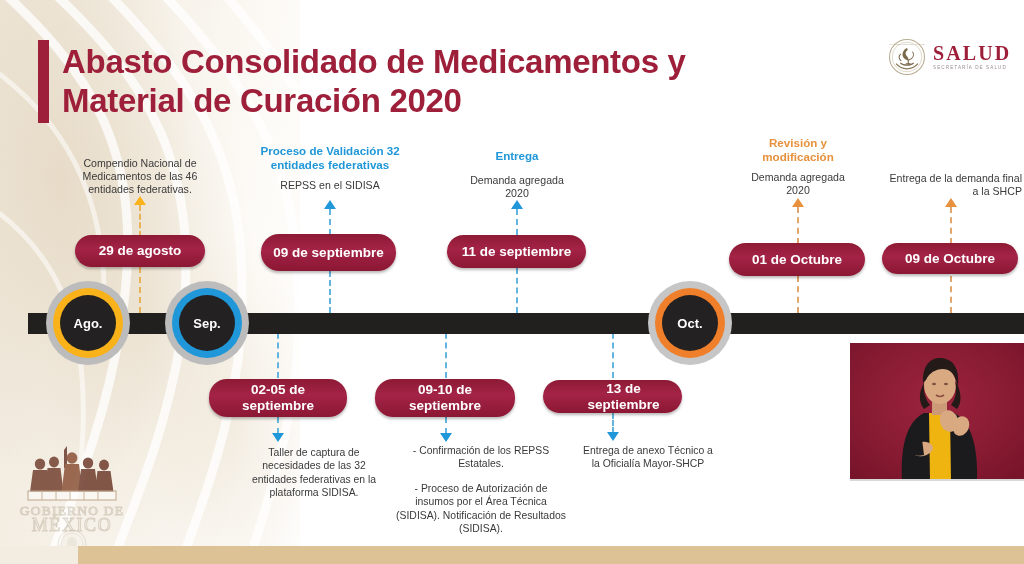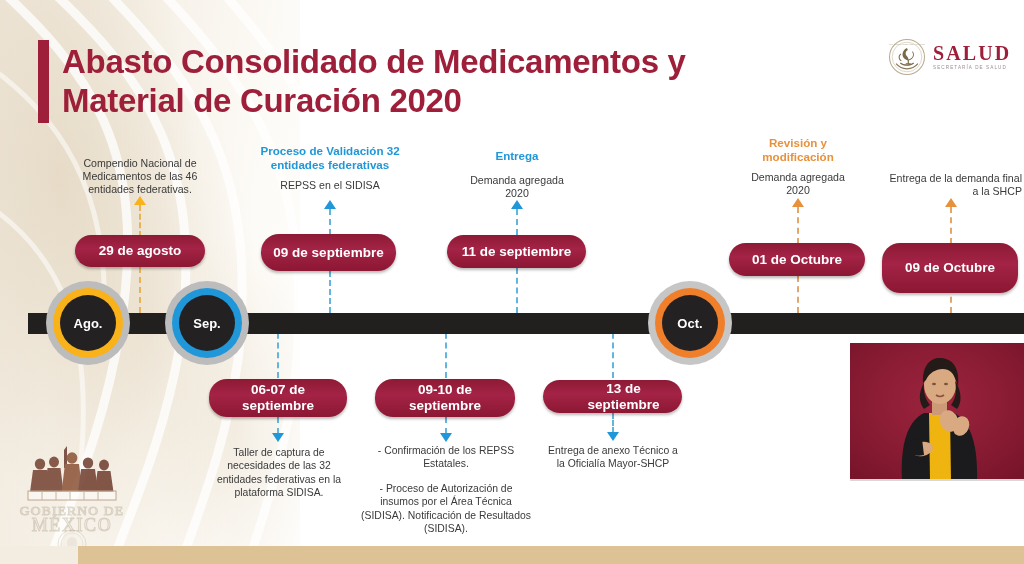--- a/index.html
+++ b/index.html
@@ -141,21 +141,21 @@
     text-align: center;
   }
   .lbl-body {
     position: absolute; z-index: 5;
     font-size: 10.6px; line-height: 13px;
     color: #3a3a3a; text-align: center;
   }
   .lbl-below {
     position: absolute; z-index: 5;
     font-size: 10.4px; line-height: 13.4px;
-    color: #3a3a3a; text-align: center;
+    color: #3a3a3a; text-align: center; margin-left: 35px;
   }
   .lbl-below p { margin: 0; }
   .lbl-below p.gap { margin-top: 11px; }
 
   
   .gob-wm {
     position: absolute; left: 18px; top: 432px;
     width: 108px; height: 120px; z-index: 4;
     opacity: .92;
   }
@@ -240,21 +240,21 @@
   <div class="lbl-head" style="left:738px; top:136px; width:120px; color:#e8913c;">Revisión y modificación</div>
   <div class="lbl-body" style="left:740px; top:171px; width:116px;">Demanda agregada 2020</div>
   <div class="arrow up" style="left:792px; top:198px; border-bottom-color:#e8913c;"></div>
   <div class="conn" style="left:797px; top:207px; height:37px; border-left-color:#e2a56b;"></div>
   <div class="pill" style="left:729px; top:243px; width:136px; height:33px;">01 de Octubre</div>
   <div class="conn" style="left:797px; top:276px; height:37px; border-left-color:#e2a56b;"></div>
 
   <div class="lbl-body" style="left:886px; top:172px; width:136px;text-align:right;">Entrega de la demanda final a la SHCP</div>
   <div class="arrow up" style="left:945px; top:198px; border-bottom-color:#e8913c;"></div>
   <div class="conn" style="left:950px; top:207px; height:37px; border-left-color:#e2a56b;"></div>
-  <div class="pill" style="left:882px; top:243px; width:136px; height:50px;">09 de Octubre</div>
+  <div class="pill" style="left:882px; top:243px; width:136px; height:31px;">09 de Octubre</div>
   <div class="conn" style="left:950px; top:276px; height:37px; border-left-color:#e2a56b;"></div>
 
   <div class="axis"></div>
 
   <div class="month-node" style="left:46px; top:281px;">
     <div class="month-ring-outer"></div>
     <div class="month-ring-color" style="background:#f9b21a;"></div>
     <div class="month-core">Ago.</div>
   </div>
 
@@ -264,21 +264,21 @@
     <div class="month-core">Sep.</div>
   </div>
 
   <div class="month-node" style="left:648px; top:281px;">
     <div class="month-ring-outer" style="background:#c6c6c6;"></div>
     <div class="month-ring-color" style="background:#ef7f2a;"></div>
     <div class="month-core">Oct.</div>
   </div>
 
   <div class="conn" style="left:277px; top:313px; height:65px; border-left-color:#63b5df;"></div>
-  <div class="pill" style="left:209px; top:379px; width:138px; height:38px;">06-07 de septiembre</div>
+  <div class="pill" style="left:209px; top:379px; width:138px; height:38px;">02-05 de septiembre</div>
   <div class="conn" style="left:277px; top:417px; height:17px; border-left-color:#63b5df;"></div>
   <div class="arrow down" style="left:272px; top:433px; border-top-color:#1f97d8;"></div>
   <div class="lbl-below" style="left:209px; top:446px; width:140px;">
     <p>Taller de captura de necesidades de las 32 entidades federativas en la plataforma SIDISA.</p>
   </div>
 
   <div class="conn" style="left:445px; top:313px; height:65px; border-left-color:#63b5df;"></div>
   <div class="pill" style="left:375px; top:379px; width:140px; height:38px;">09-10 de septiembre</div>
   <div class="conn" style="left:445px; top:417px; height:17px; border-left-color:#63b5df;"></div>
   <div class="arrow down" style="left:440px; top:433px; border-top-color:#1f97d8;"></div>

